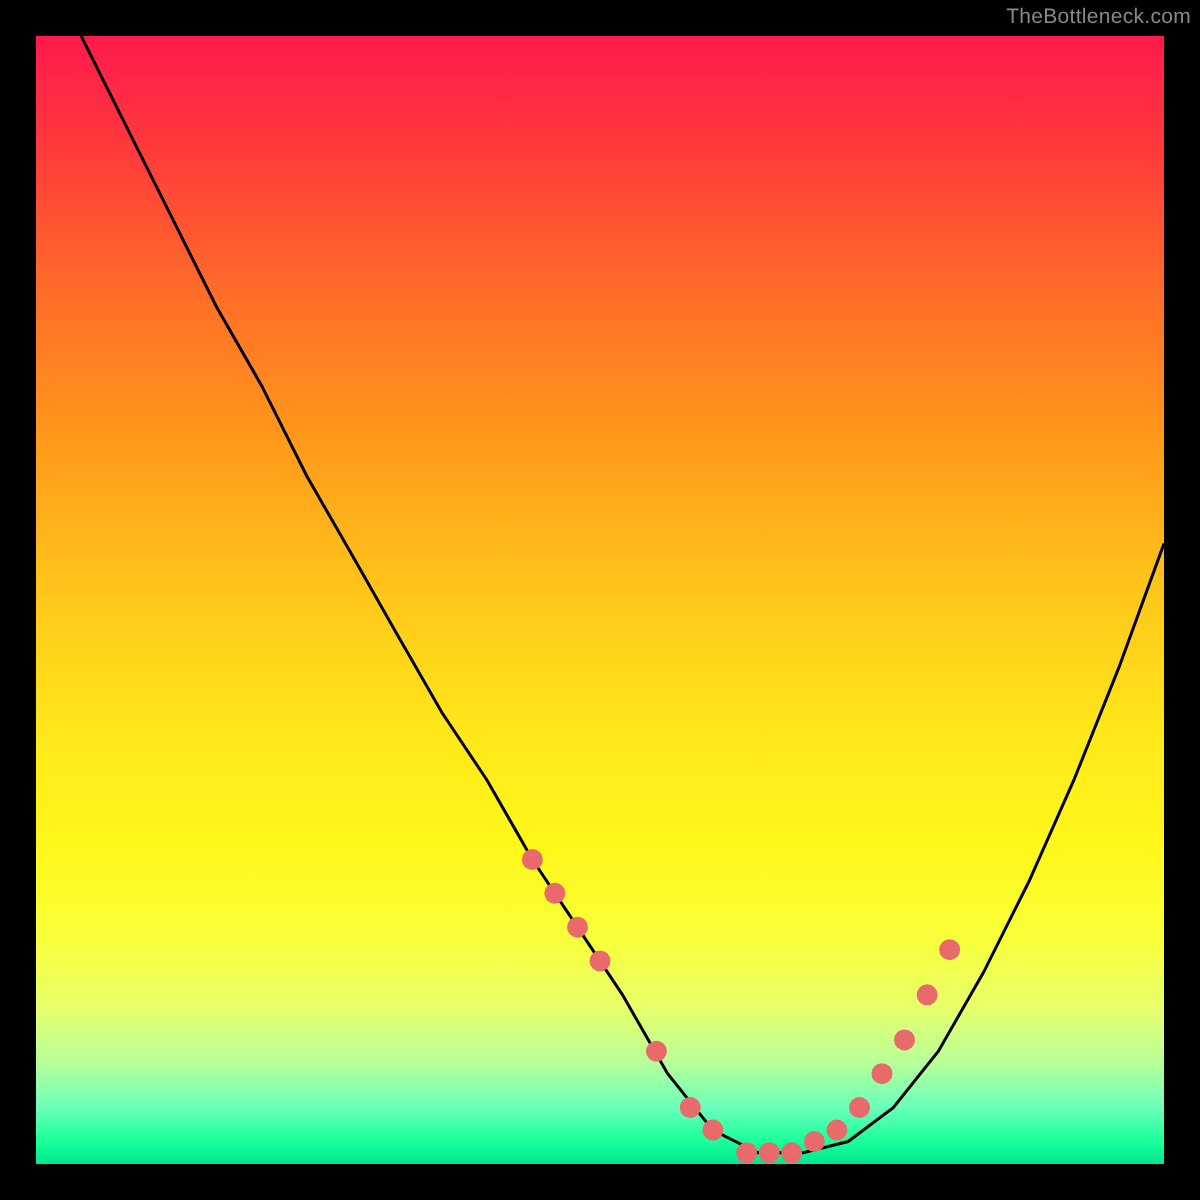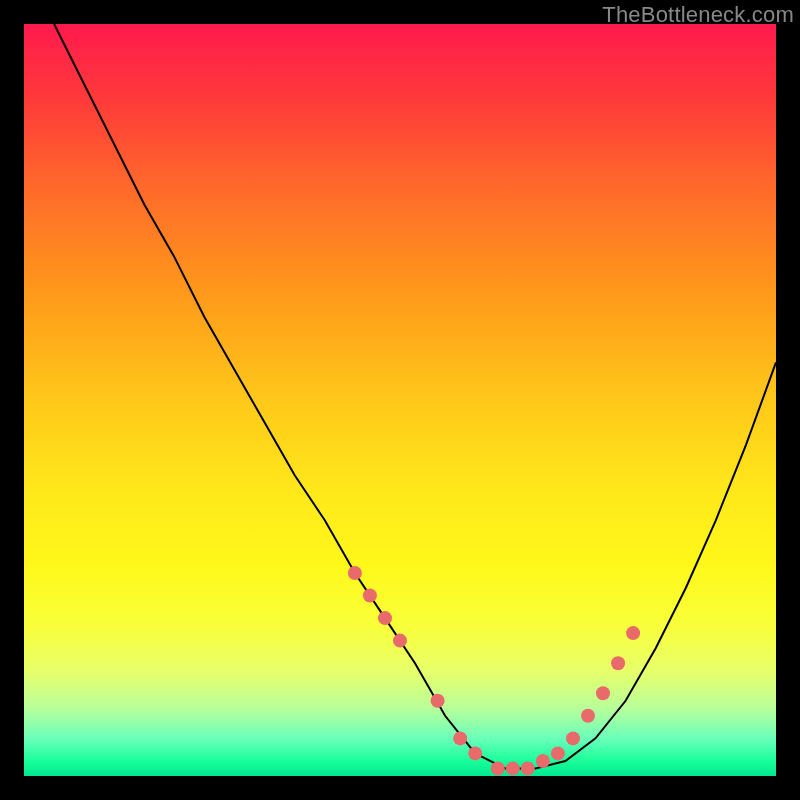--- a/index.html
+++ b/index.html
@@ -44,21 +44,21 @@
     left: 0;
     top: 0;
     width: 752px;
     height: 752px;
   }
   .watermark {
     position: absolute;
     top: 2px;
     right: 6px;
     font-family: Arial, Helvetica, sans-serif;
-    font-size: 22px;
+    font-size: 14px;
     color: #888;
     letter-spacing: 0.2px;
     user-select: none;
   }
 </style>
 </head>
 <body>
 
 <div class="frame">
   <div class="plot-area"></div>

